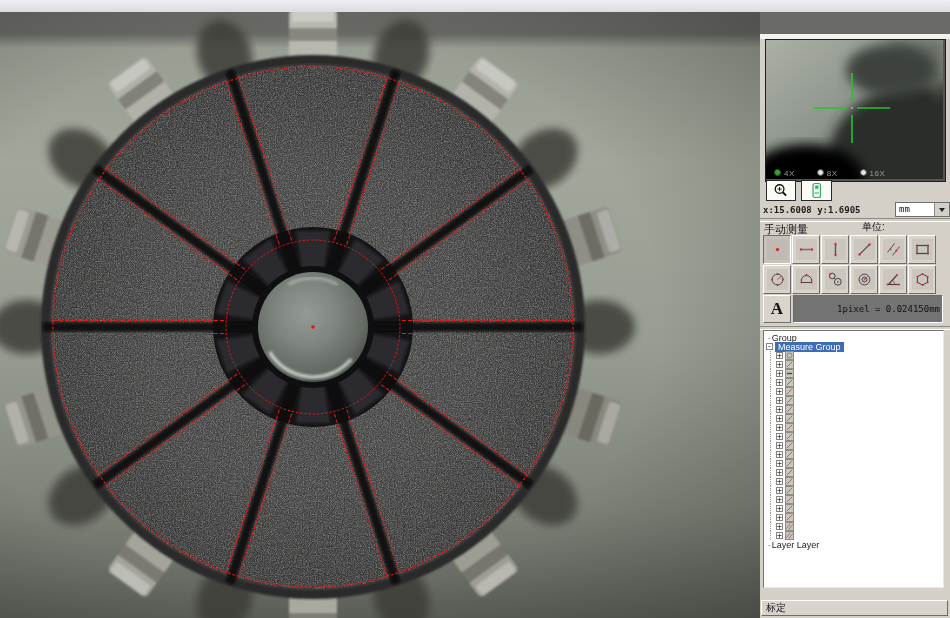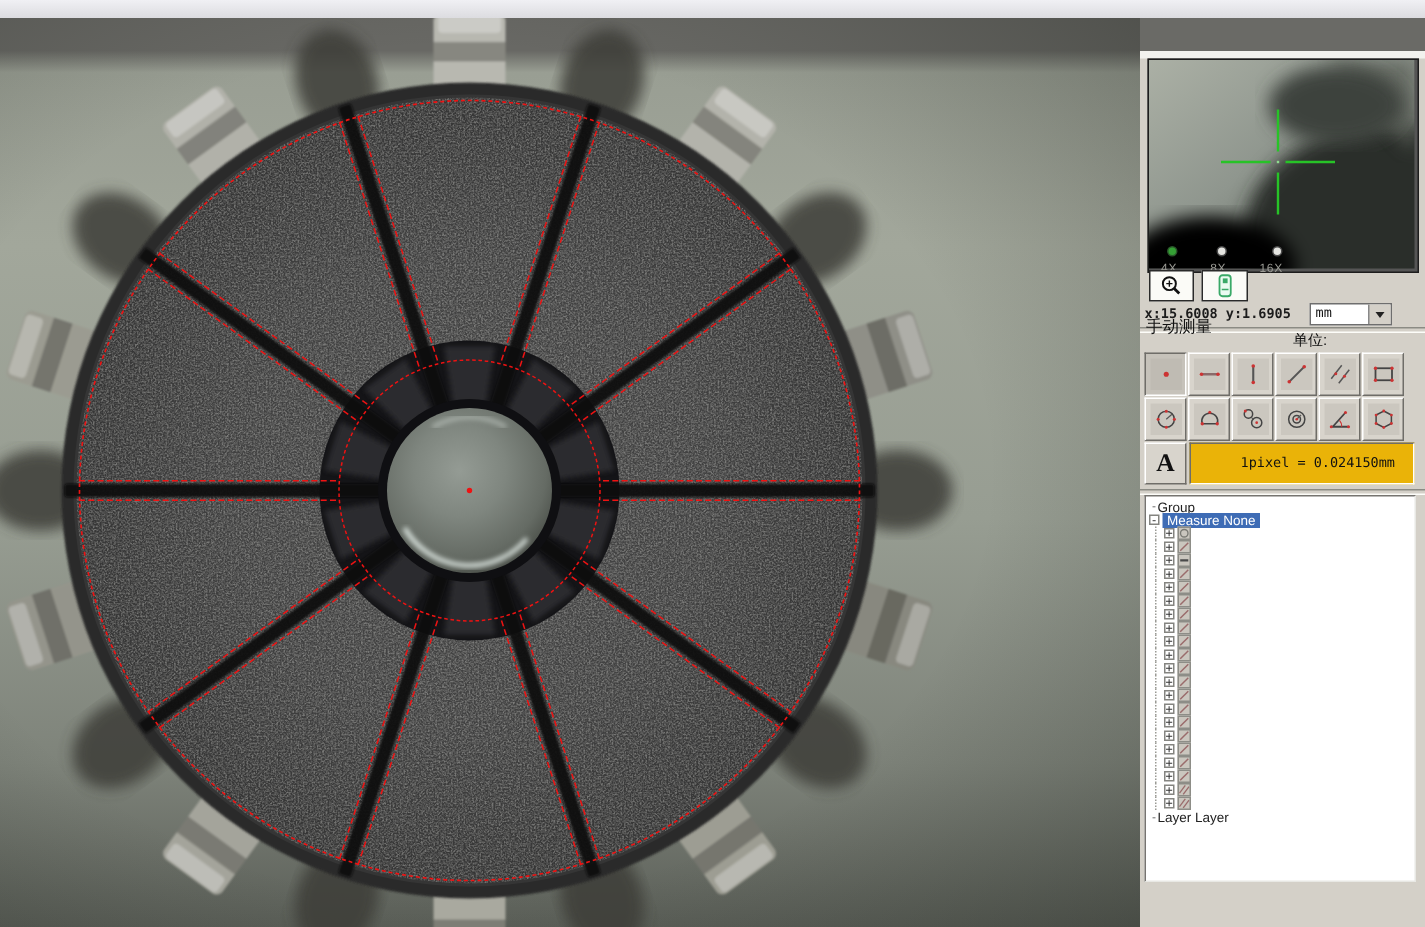--- a/index.html
+++ b/index.html
@@ -11,51 +11,51 @@
   #topstrip{left:0;top:12px;width:950px;height:22px;background:#6a6a66;}
   
   #cam{left:0;top:12px;width:760px;height:606px;display:block;}
   
   #panel{left:760px;top:12px;width:190px;height:606px;background:#d4d0c8;border-right:1px solid #fafafa;}
   #panel-darktop{left:0;top:0;width:190px;height:22px;background:#6a6a66;}
   #panel-lightband{left:0;top:22px;width:190px;height:5px;background:#f2f2ee;}
   #preview-box{left:5px;top:27px;width:179px;height:141px;border:1px solid #1d1d1d;background:#555;}
   #pv{width:177px;height:139px;display:block;}
   #radio-row{left:8px;top:127px;height:12px;display:flex;align-items:center;gap:22px;}
-  .radio-item{display:flex;align-items:flex-end;gap:3px;cursor:default;flex-direction:column;}
+  .radio-item{display:flex;align-items:flex-start;gap:3px;cursor:default;}
   .radio-dot{width:7px;height:7px;border-radius:50%;background:#e4e4e0;border:1px solid #4a4a4a;box-sizing:border-box;}
   .radio-dot.sel{background:#35a035;border-color:#2a552a;}
   .radio-label{font-size:8px;color:#9a9a94;letter-spacing:0.5px;}
   .imgbtn{background:#fbfbf7;border:1px solid #2a2a2a;display:flex;align-items:center;justify-content:center;}
   #zoom-btn{left:6px;top:168px;width:30px;height:21px;}
   #capture-btn{left:41px;top:168px;width:31px;height:21px;}
   #coords{left:3px;top:193px;font-family:"DejaVu Sans Mono","Liberation Mono",monospace;font-size:9px;color:#1c1c1c;font-weight:bold;}
   #unit-label{left:102px;top:208px;font-size:10px;color:#111;}
-  #unit-combo{left:113px;top:190px;width:55px;height:15px;display:flex;border:1px solid #6e6e6e;background:#fff;box-sizing:border-box;}
+  #unit-combo{left:135px;top:190px;width:55px;height:15px;display:flex;border:1px solid #6e6e6e;background:#fff;box-sizing:border-box;}
   #unit-combo .val{flex:1;font-size:9px;padding:1px 3px;color:#111;font-family:"DejaVu Sans Mono",monospace;}
   #unit-combo .cbtn{width:14px;background:#d4d0c8;border-left:1px solid #888;display:flex;align-items:center;justify-content:center;}
   .arr-down{width:0;height:0;border-left:3px solid transparent;border-right:3px solid transparent;border-top:4px solid #222;}
   .groove{left:0;width:190px;height:2px;border-top:1px solid #8b8b84;border-bottom:1px solid #fdfdf9;}
   #groove1{top:206px;}
   #groove2{top:314px;}
-  #section-title{left:4px;top:198px;font-size:11px;color:#111;}
+  #section-title{left:4px;top:210px;font-size:11px;color:#111;}
   #toolbar{left:3px;top:223px;display:grid;grid-template-columns:repeat(6,28px);grid-auto-rows:29px;gap:1px;}
   .tbtn{width:28px;height:29px;background:#d8d4cc;border:1px solid;border-color:#ffffff #6f6d68 #6f6d68 #ffffff;
         box-sizing:border-box;display:flex;align-items:center;justify-content:center;padding:0;}
   .tbtn .pad{width:21px;height:21px;background:#cbc7bf;display:flex;align-items:center;justify-content:center;}
   .tbtn.selected{border-color:#6f6d68 #ffffff #ffffff #6f6d68;background:#c6c2ba;}
   .tbtn.selected .pad{background:#bfbbb3;}
   #text-tool-btn{left:3px;top:283px;width:28px;height:28px;background:#d8d4cc;border:1px solid;
      border-color:#ffffff #6f6d68 #6f6d68 #ffffff;box-sizing:border-box;
      font-family:"Liberation Serif","DejaVu Serif",serif;font-size:17px;font-weight:bold;color:#111;
      display:flex;align-items:center;justify-content:center;padding:0;}
-  #scale-box{left:33px;top:283px;width:150px;height:28px;box-sizing:border-box;background:#eab308;
+  #scale-box{left:33px;top:283px;width:150px;height:28px;box-sizing:border-box;background:#737373;
      border:1px solid;border-color:#6f6d68 #ffffff #ffffff #6f6d68;
      font-family:"DejaVu Sans Mono","Liberation Mono",monospace;font-size:9px;color:#111;
-     display:flex;align-items:center;justify-content:flex-end;padding-right:12px;}
+     display:flex;align-items:center;justify-content:flex-end;padding-right:2px;}
   #tree{left:3px;top:318px;width:181px;height:258px;background:#fff;box-sizing:border-box;
      border:1px solid;border-color:#767470 #e8e8e4 #e8e8e4 #767470;overflow:hidden;padding-top:2px;}
   .trow{height:9px;display:flex;align-items:center;font-size:9px;color:#222;white-space:nowrap;}
   .trow .dash{color:#666;margin:0 1px 0 4px;font-size:8px;}
   .ebox{width:7px;height:7px;box-sizing:border-box;border:1px solid #848480;background:#fff;color:#333;
      font-size:8px;line-height:5px;text-align:center;margin:0 2px;flex:0 0 auto;font-family:"DejaVu Sans Mono",monospace;}
   .sel-label{background:#3e6cb5;color:#fff;padding:0 3px;font-size:9px;}
   .vguide{width:1px;height:9px;border-left:1px dotted #9a9a94;margin:0 2px 0 6px;flex:0 0 auto;}
   .ticon{width:9px;height:9px;box-sizing:border-box;background:#cac6be;border:1px solid #8d8d87;
      display:flex;align-items:center;justify-content:center;flex:0 0 auto;}
@@ -529,21 +529,21 @@
 
   <div id="groove2" class="groove abs"></div>
 
   <div id="tree" class="abs">
       <div class="trow">
       <span class="dash">-</span>
       <span>Group</span>
       </div>
       <div class="trow">
       <span class="ebox">-</span>
-      <span class="sel-label">Measure None</span>
+      <span class="sel-label">Measure Group</span>
       </div>
       <div class="trow">
       <span class="vguide"></span>
       <span class="ebox">+</span>
       <span class="ticon">
         <svg width="7" height="7" viewBox="0 0 7 7">
             <circle cx="3.5" cy="3.5" r="2.5" fill="none" stroke="#7a7a74" stroke-width="0.9"></circle>
           </svg>
         </span>
       </div>
@@ -729,13 +729,14 @@
           </svg>
         </span>
       </div>
       <div class="trow">
       <span class="dash">-</span>
       <span>Layer Layer</span>
       </div>
     </div>
 
   <div id="calib-gap" class="abs"></div>
+  <button id="calib-btn" class="abs">标定</button>
 </div>
 
 </body></html>

